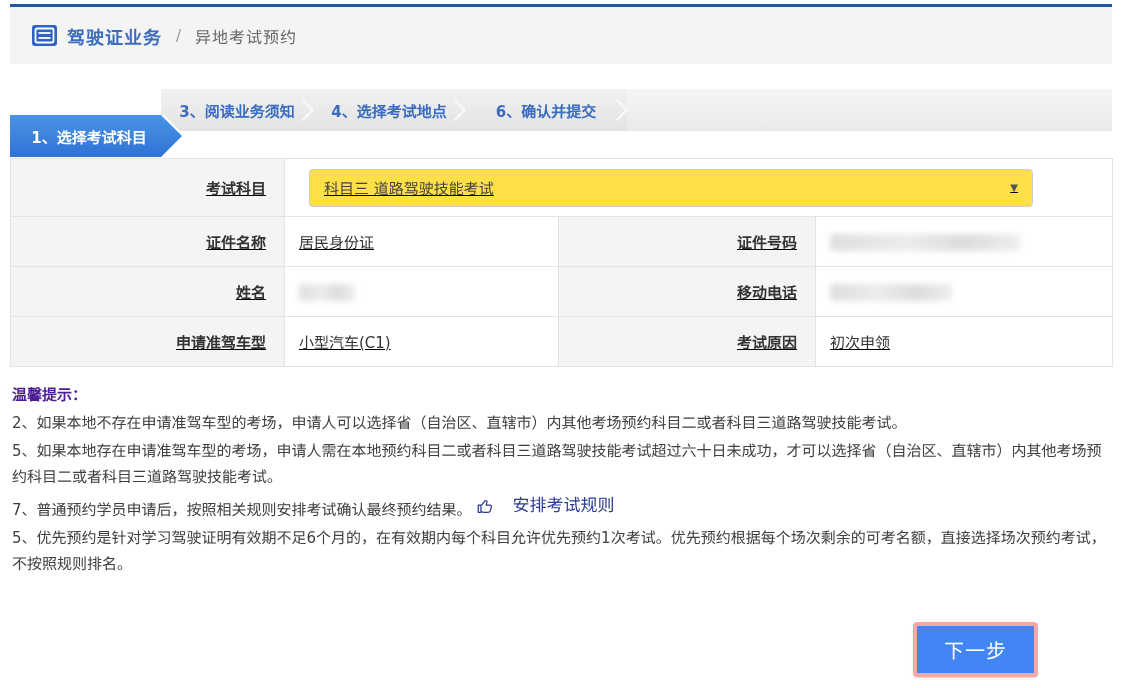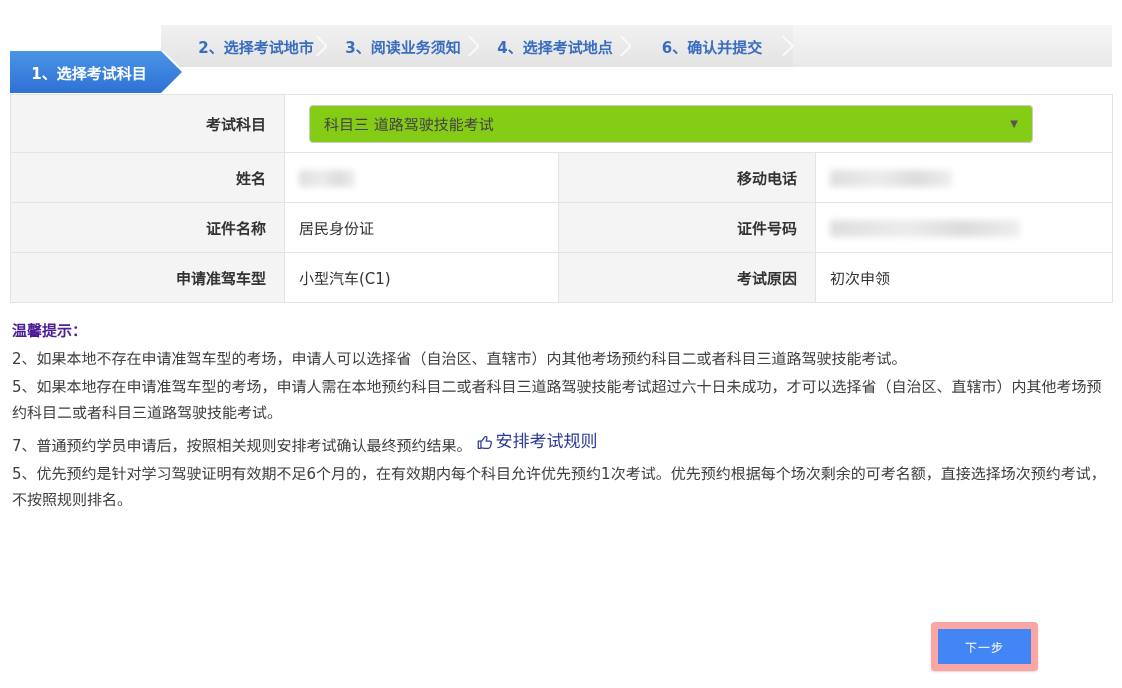--- a/index.html
+++ b/index.html
@@ -38,70 +38,79 @@
     color:#3a6cc0; font-weight:bold; font-size:15px;
     display:flex; align-items:center; justify-content:center;
   }
   .step.first-gray { width:166px; padding-left:24px; }
   .step .chev { position:absolute; right:2px; top:50%; width:15px; height:15px;
     border-top:2px solid #fafafa; border-right:2px solid #fafafa;
     transform:translateY(-50%) rotate(45deg); }
   .tab-filler { flex:1; height:42px; background:linear-gradient(180deg,#f6f6f6,#e9e9e9); }
 
   
-  table.info { margin:27px 8px 0 10px; width:1102px; border-collapse:collapse; table-layout:fixed; }
+  table.info { margin:27px 8px 0 10px; width:1102px; border-collapse:collapse; table-layout:fixed;text-decoration:underline; }
   table.info td { border:1px solid #e4e4e4; font-size:15px; color:#333; }
   td.lbl { background:#f4f4f5; text-align:right; padding-right:18px; font-weight:bold; color:#333; }
   td.val { background:#fff; padding-left:14px; color:#555; }
   tr.r1 td { height:58px; }
   tr.rn td { height:50px; }
 
   .select-box {
     margin-left:10px; width:724px; height:38px;
-    border:1px solid #ccc; border-radius:4px; background:#84cc16;
+    border:1px solid #ccc; border-radius:4px; background:#fde047;
     display:flex; align-items:center; justify-content:space-between;
     padding:0 14px; font-size:15px; color:#444; cursor:pointer;
   }
   .select-caret { font-size:10px; color:#555; }
 
   .blur-box { display:inline-block; height:17px; border-radius:2px; vertical-align:middle;
     background:linear-gradient(90deg,#dedede,#ececec 40%,#dcdcdc 70%,#eee); filter:blur(3px); }
   .blur-id { width:190px; } .blur-name { width:56px; } .blur-phone { width:122px; }
 
   
   .tips { margin:16px 10px 0 12px; color:#404040; font-size:15px; }
   .tips-title { font-weight:bold; color:#4c1d95; margin-bottom:6px; }
   .tips-list { list-style:none; }
   .tips-list li { line-height:26px; margin-bottom:2px; }
   .rules-link { color:#2b3a94; font-size:17px; text-decoration:none; margin-left:4px;
-    display:inline-flex; align-items:center; gap:2px; cursor:pointer; }
+    display:inline-flex; align-items:center; gap:19px; cursor:pointer; }
   .thumb-icon { width:18px; height:18px; display:inline-block; }
 
   
   .btn-row { position:absolute; right:84px; top:622px; }
   .next-btn {
-    background:#4285f4; color:#fff; border:7px solid #fca5a5; border-radius:4px;
-    font-size:12px; padding:9px 27px; cursor:pointer; letter-spacing:1px;
+    background:#4285f4; color:#fff; border:4px solid #fca5a5; border-radius:4px;
+    font-size:20px; padding:9px 27px; cursor:pointer; letter-spacing:1px;
     box-shadow:0 1px 2px rgba(0,0,0,.15);
     font-family:"DejaVu Sans","Liberation Sans",sans-serif;
   }
 </style>
 </head>
 <body>
 
 <div class="page">
 
+  <div class="topbar">
+    <span class="biz-icon">
+      <svg viewBox="0 0 25 21" width="25" height="21">
+        <rect x="0" y="0" width="25" height="21" rx="3" fill="#2f62c4"></rect>
+        <rect x="3.5" y="3.5" width="18" height="14" rx="1.5" fill="none" stroke="#fff" stroke-width="1.8"></rect>
+        <line x1="6.5" y1="8" x2="18.5" y2="8" stroke="#fff" stroke-width="1.8"></line>
+        <line x1="6.5" y1="13" x2="18.5" y2="13" stroke="#fff" stroke-width="1.8"></line>
+      </svg>
+    </span>
+    <span class="crumb-primary">驾驶证业务</span>
+    <span class="crumb-sep">/</span>
+    <span class="crumb-secondary">异地考试预约</span>
+  </div>
 
   <div class="tabbar">
     <div class="step-active-wrap">
       <div class="step-active">1、选择考试科目</div>
-    </div>
-    <div class="step first-gray">
-      <span>2、选择考试地市</span>
-      <span class="chev"></span>
     </div>
     <div class="step">
       <span>3、阅读业务须知</span>
       <span class="chev"></span>
     </div>
     <div class="step">
       <span>4、选择考试地点</span>
       <span class="chev"></span>
     </div>
     <div class="step" style="width:162px;">
@@ -122,30 +131,30 @@
         <tr class="r1">
       <td class="lbl">考试科目</td>
       <td class="val" colspan="3">
         <div class="select-box">
           <span>科目三 道路驾驶技能考试</span>
           <span class="select-caret">▼</span>
         </div>
       </td>
     </tr>
     <tr class="rn">
+      <td class="lbl">证件名称</td>
+      <td class="val">居民身份证</td>
+      <td class="lbl">证件号码</td>
+      <td class="val"><span class="blur-box blur-id"></span></td>
+    </tr>
+    <tr class="rn">
       <td class="lbl">姓名</td>
       <td class="val"><span class="blur-box blur-name"></span></td>
       <td class="lbl">移动电话</td>
       <td class="val"><span class="blur-box blur-phone"></span></td>
-    </tr>
-    <tr class="rn">
-      <td class="lbl">证件名称</td>
-      <td class="val">居民身份证</td>
-      <td class="lbl">证件号码</td>
-      <td class="val"><span class="blur-box blur-id"></span></td>
     </tr>
     <tr class="rn">
       <td class="lbl">申请准驾车型</td>
       <td class="val">小型汽车(C1)</td>
       <td class="lbl">考试原因</td>
       <td class="val">初次申领</td>
     </tr>
   </tbody>
     </table>
 

